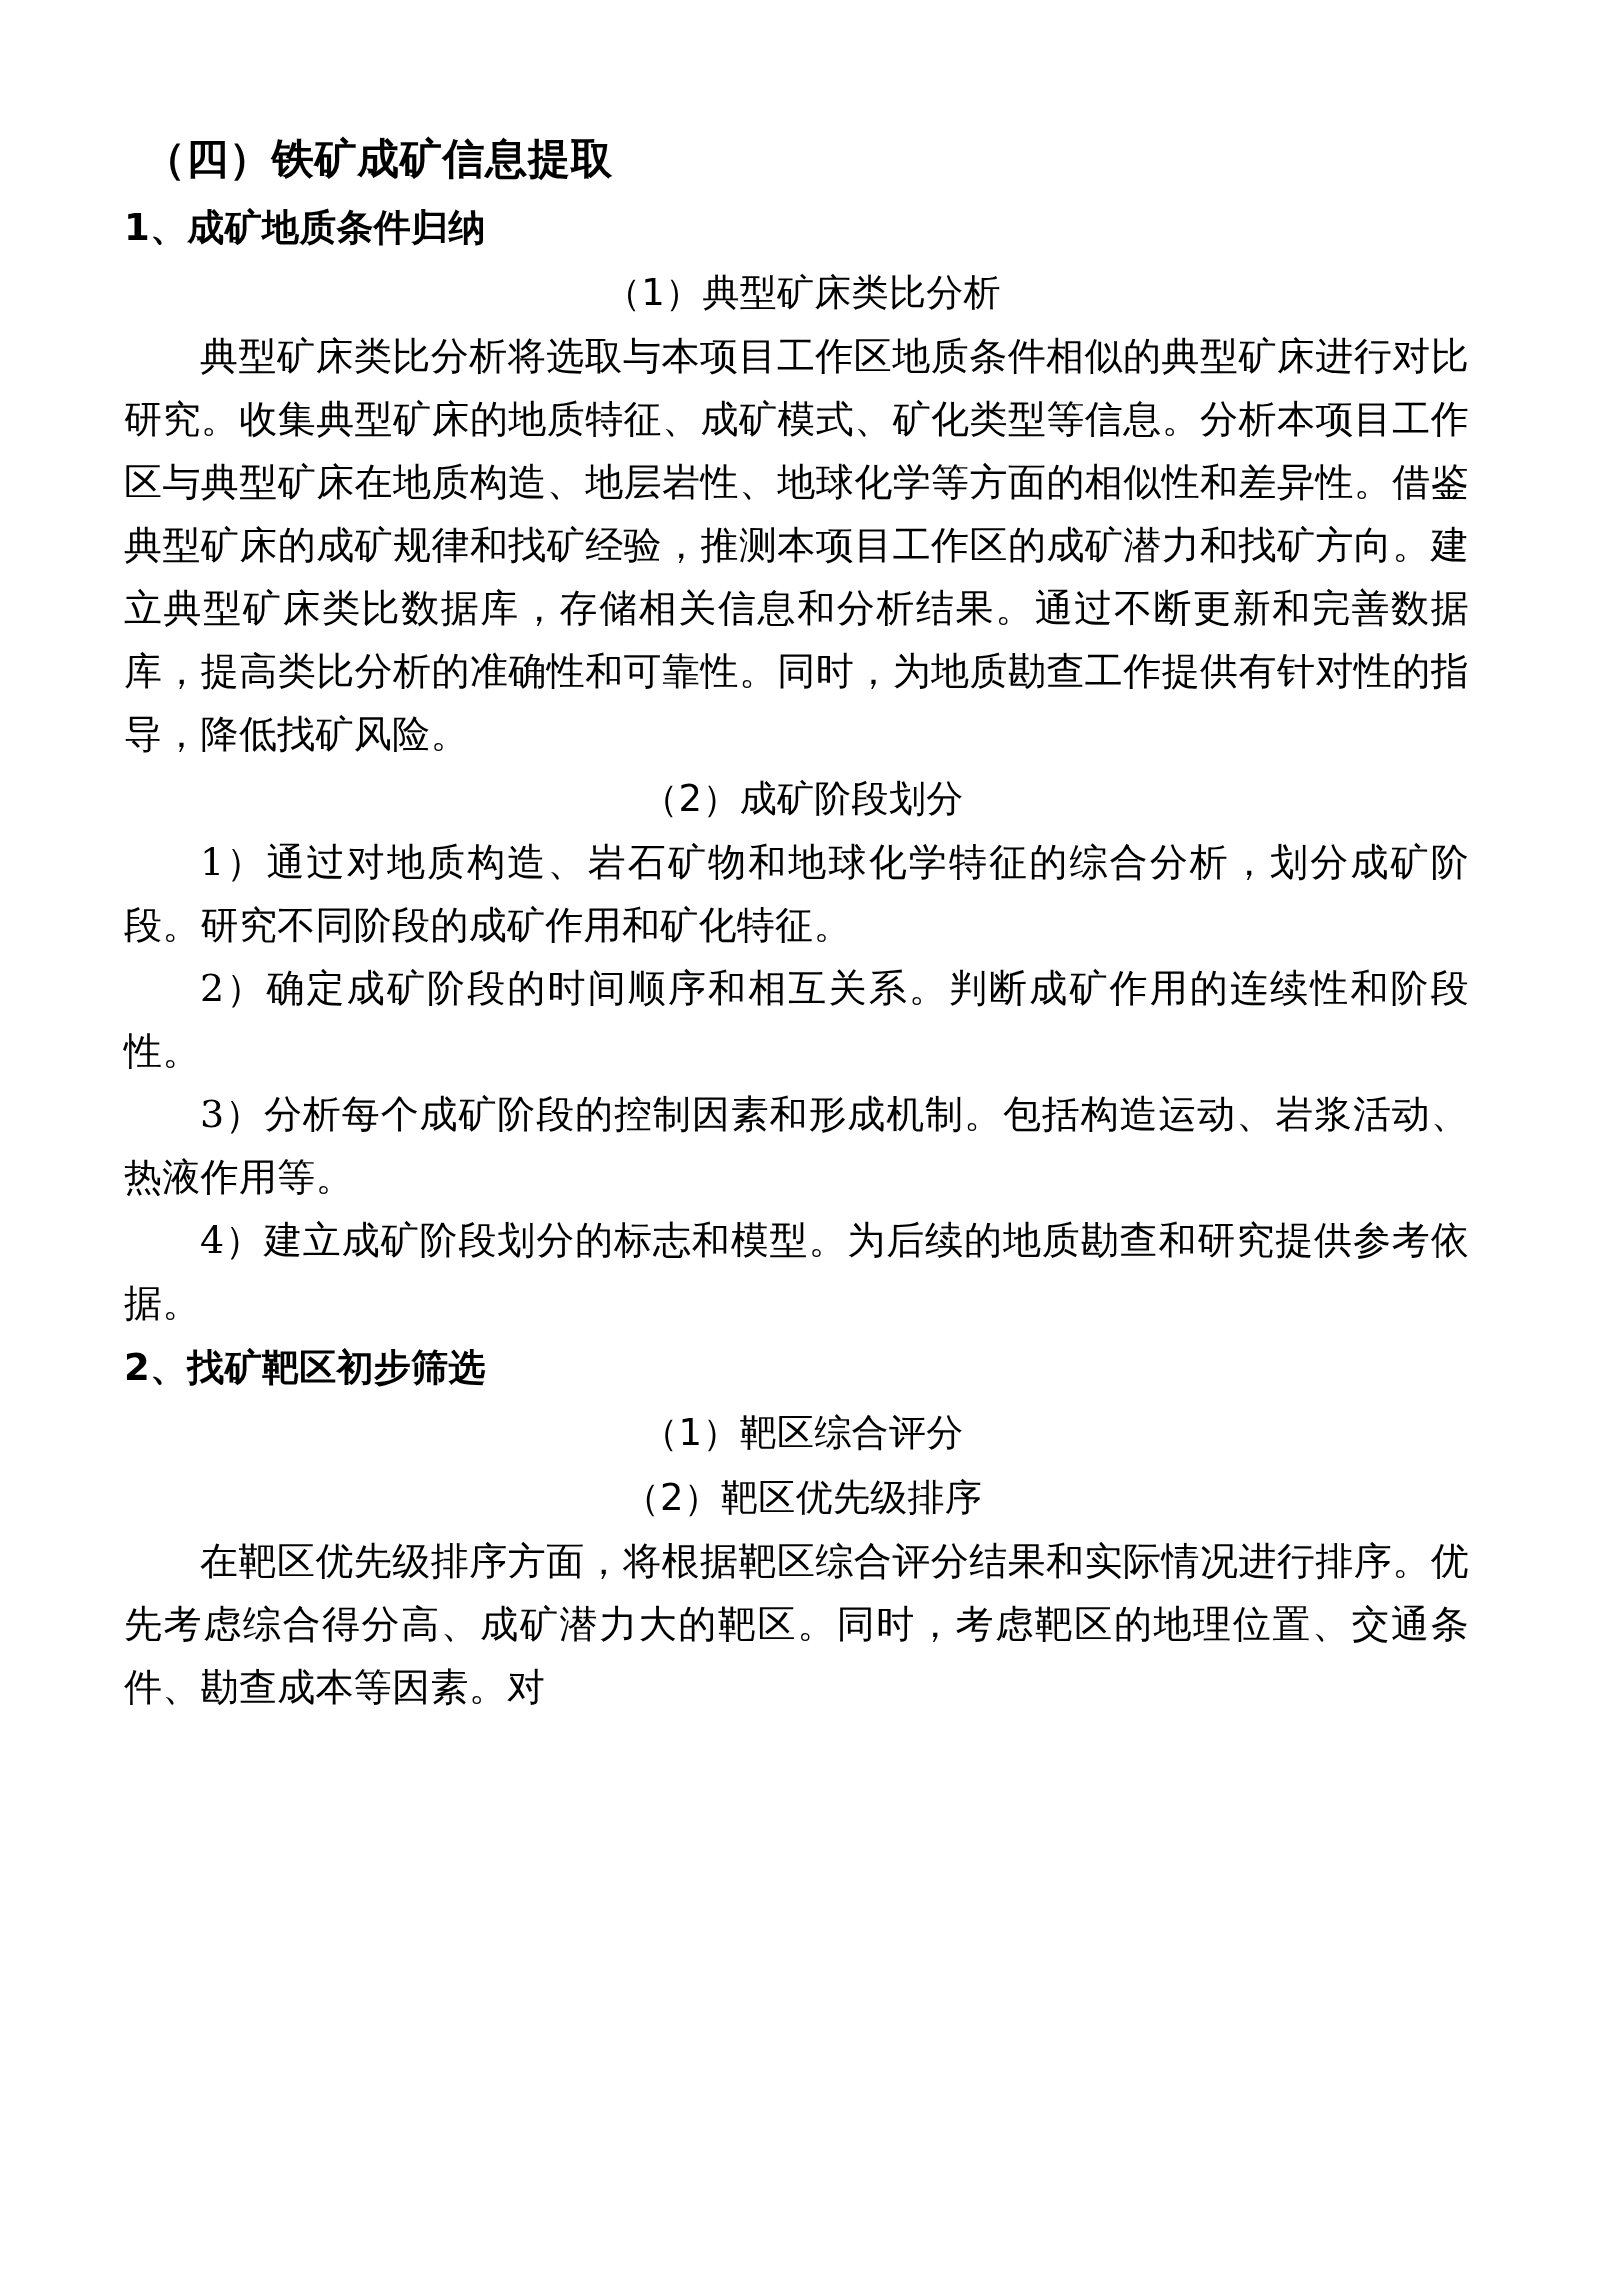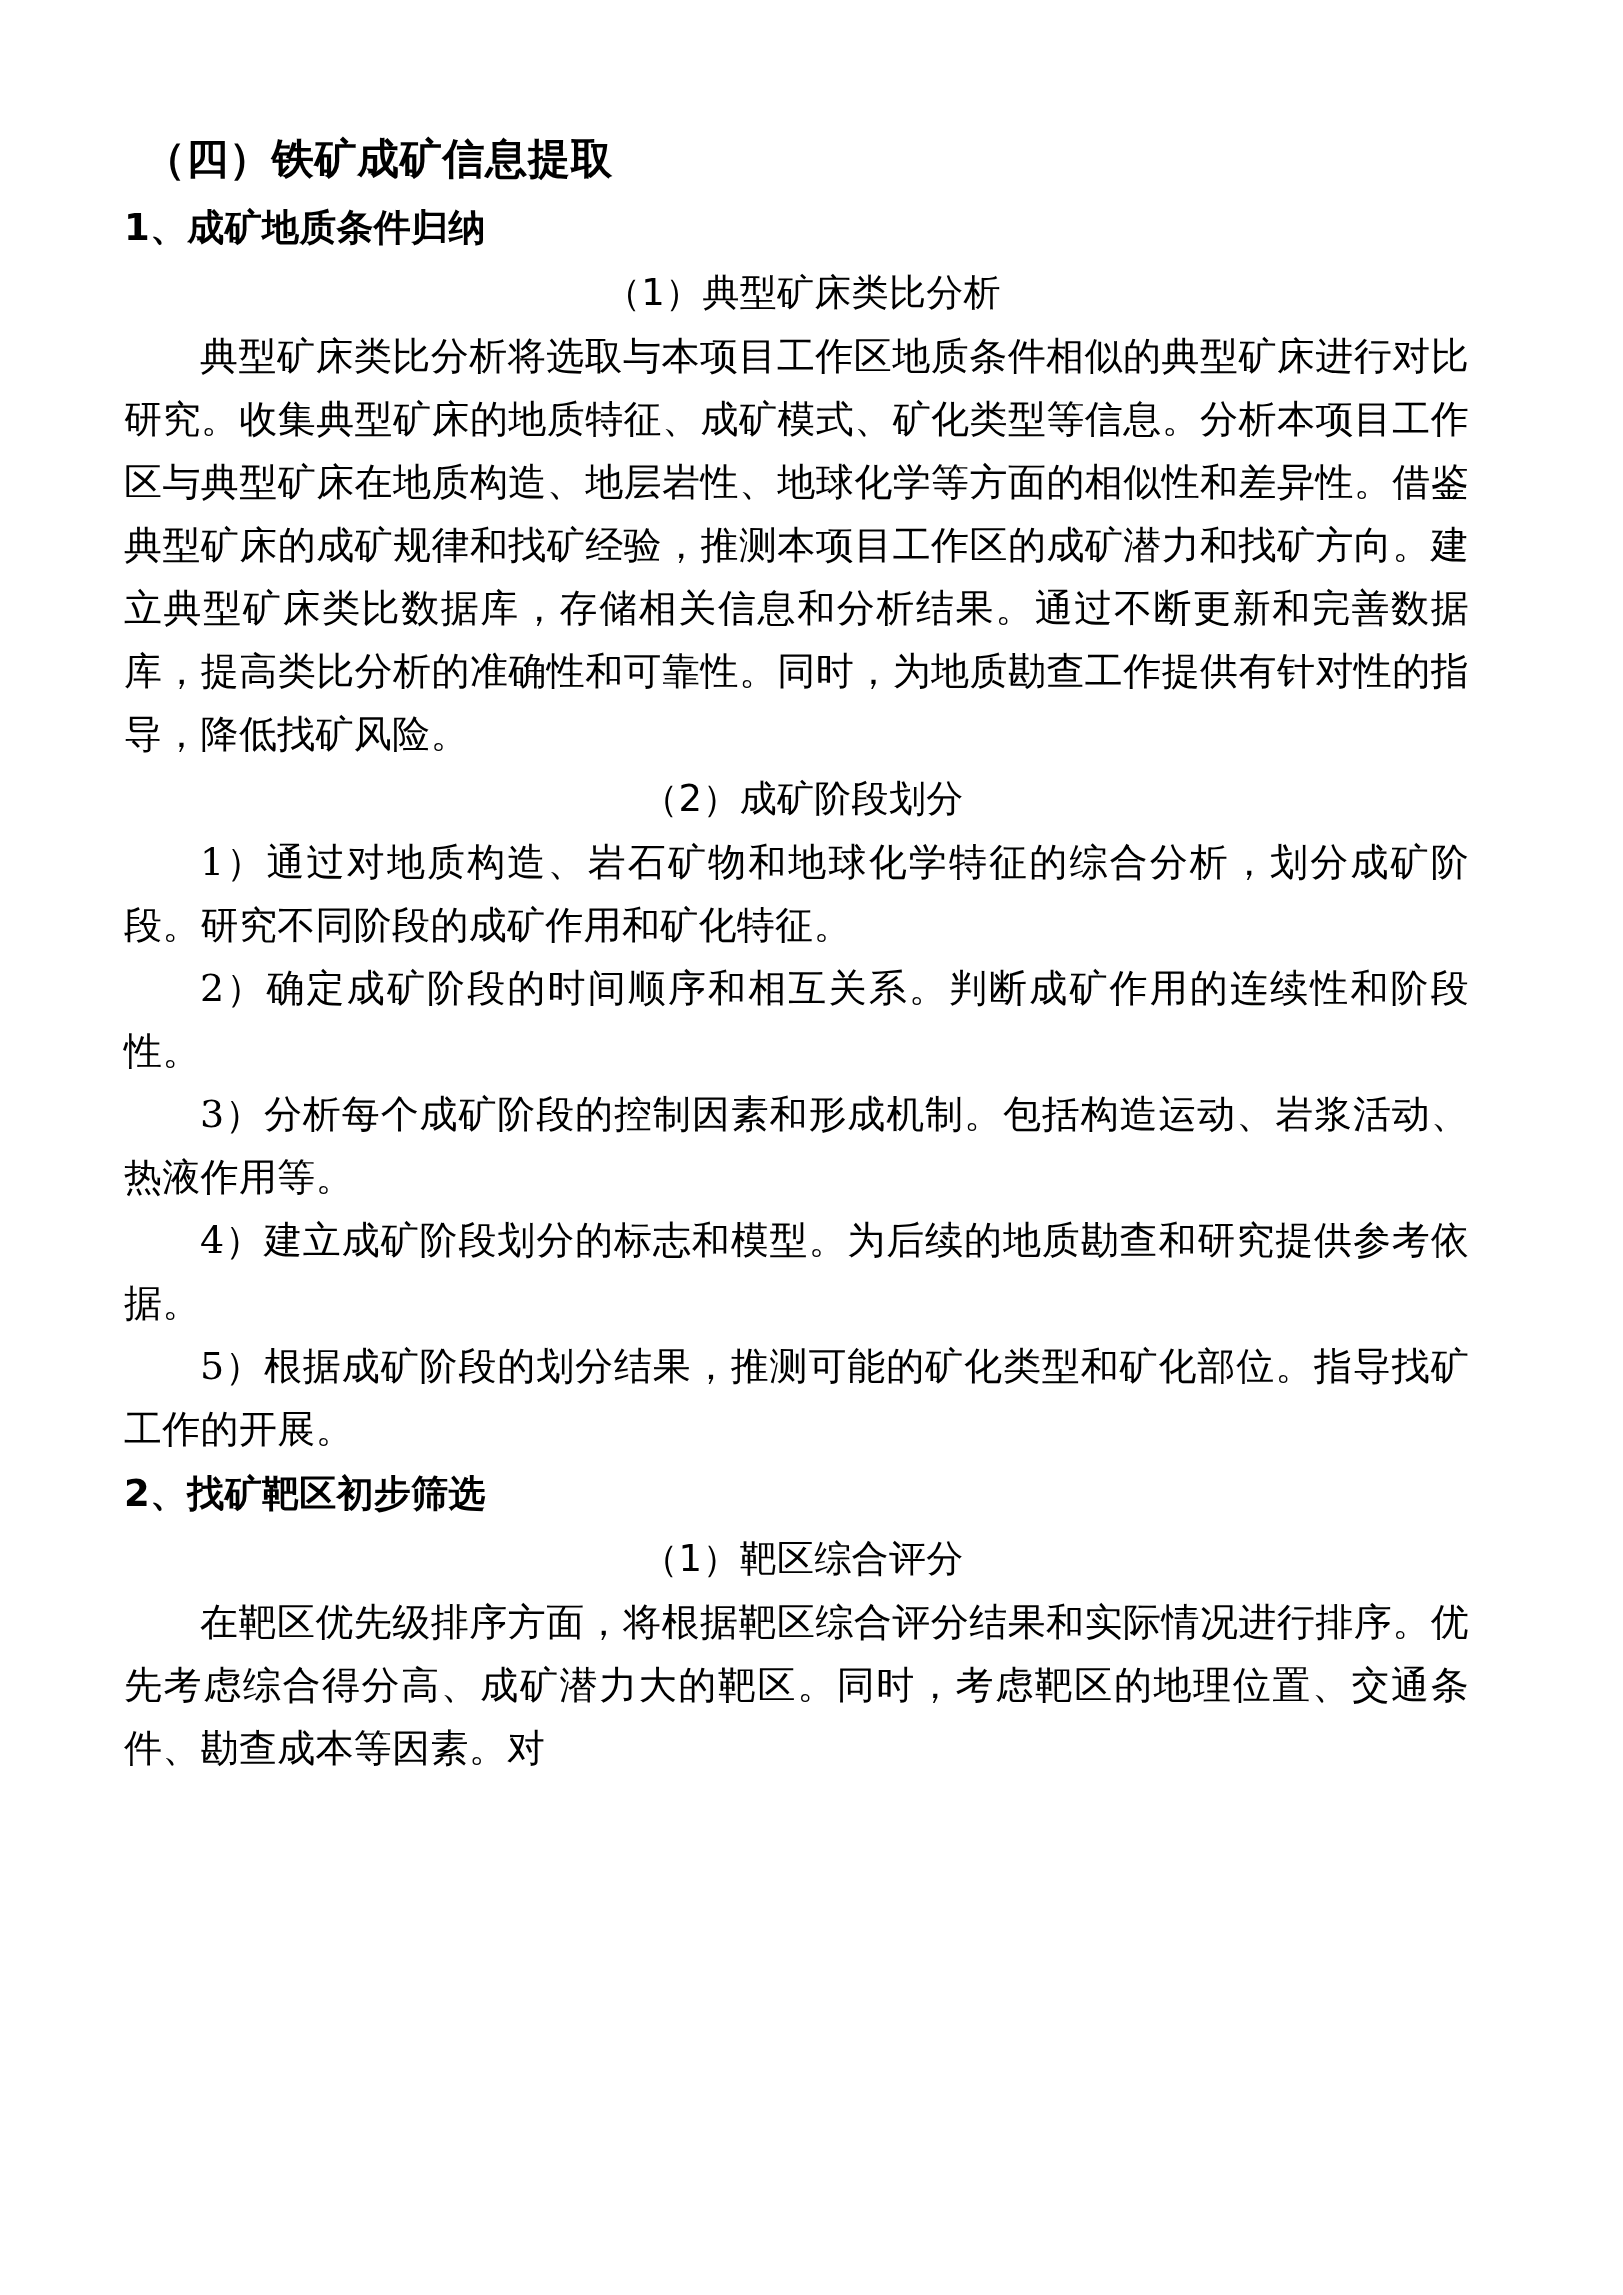--- a/index.html
+++ b/index.html
@@ -114,25 +114,25 @@
     <h4 class="h-paren">（2）成矿阶段划分</h4>
 
     <p class="list-item">1）通过对地质构造、岩石矿物和地球化学特征的综合分析，划分成矿阶段。研究不同阶段的成矿作用和矿化特征。</p>
 
     <p class="list-item">2）确定成矿阶段的时间顺序和相互关系。判断成矿作用的连续性和阶段性。</p>
 
     <p class="list-item">3）分析每个成矿阶段的控制因素和形成机制。包括构造运动、岩浆活动、热液作用等。</p>
 
     <p class="list-item">4）建立成矿阶段划分的标志和模型。为后续的地质勘查和研究提供参考依据。</p>
 
-    <p class="list-item">5）根据成矿阶段的划分结果，推测可能的矿化类型和矿化部位。指导找矿工作的开展。</p>
 
     <h3 class="h-num">2、找矿靶区初步筛选</h3>
 
     <h4 class="h-paren">（1）靶区综合评分</h4>
 
 
+    <h4 class="h-paren">（2）靶区优先级排序</h4>
 
     <p class="para indent2">在靶区优先级排序方面，将根据靶区综合评分结果和实际情况进行排序。优先考虑综合得分高、成矿潜力大的靶区。同时，考虑靶区的地理位置、交通条件、勘查成本等因素。对</p>
 
   </div>
 </div>
 
 
 </body></html>

